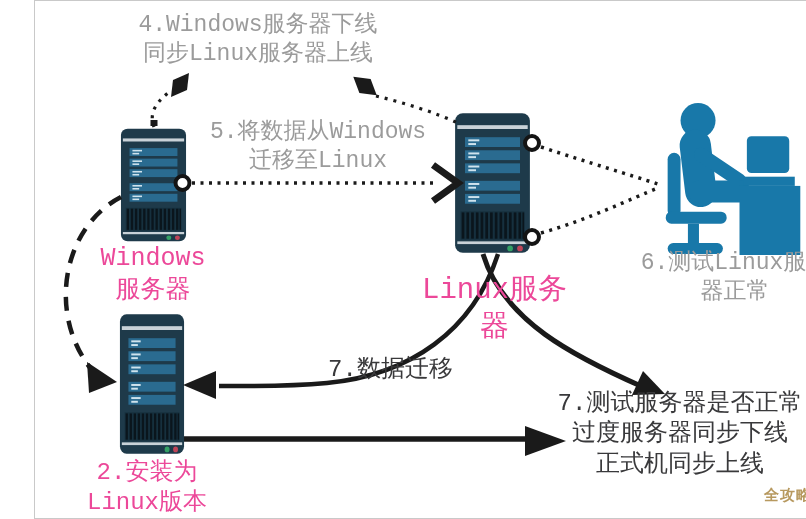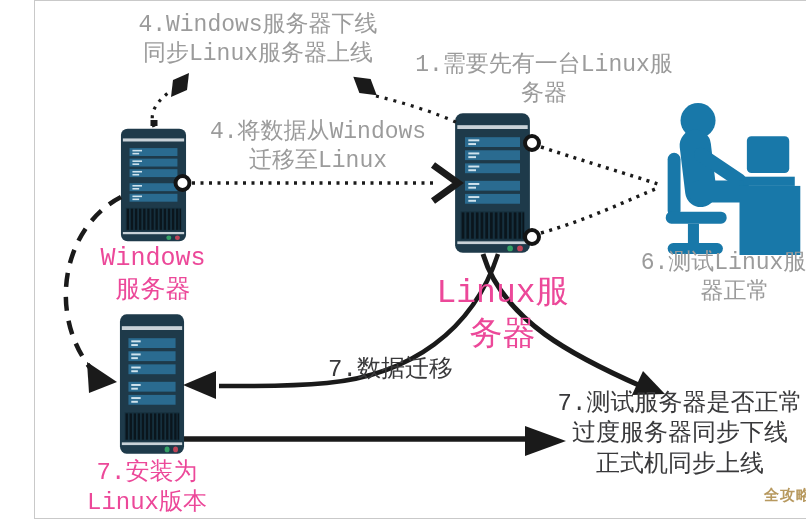--- a/index.html
+++ b/index.html
@@ -126,37 +126,35 @@
       <path d="M56,96 L100,96" stroke="#1878a9" stroke-width="24" stroke-linecap="round" fill="none"></path>
       <rect x="108" y="36" width="46" height="40" rx="5"></rect>
       <rect x="104" y="80" width="56" height="10"></rect>
       <rect x="100" y="90" width="66" height="75"></rect>
     </g>
   </svg>
 
   <div class="txt gray" style="left:78px;top:10px;width:290px;font-size:23px">4.Windows服务器下线
 同步Linux服务器上线</div>
 
-  <div class="txt gray" style="left:375px;top:50px;width:268px;font-size:23px">1.需要先有一台Linux服
-务器</div>
 
-  <div class="txt gray" style="left:163px;top:117px;width:240px;font-size:23px">4.将数据从Windows
+  <div class="txt gray" style="left:163px;top:117px;width:240px;font-size:23px">5.将数据从Windows
 迁移至Linux</div>
 
   <div class="txt blk" style="left:48px;top:242px;width:140px;font-size:25px">Windows
 服务器</div>
 
-  <div class="txt blk" style="left:390px;top:272px;width:155px;font-size:33px">Linux服务器</div>
+  <div class="txt blk" style="left:382px;top:272px;width:155px;font-size:29px">Linux服务器</div>
 
   <div class="txt gray" style="left:600px;top:248px;width:200px;font-size:23px">6.测试Linux服务
 器正常</div>
 
   <div class="txt dark" style="left:293px;top:354px;width:125px;font-size:24px">7.数据迁移</div>
 
   <div class="txt dark" style="left:505px;top:388px;width:280px;font-size:24px;line-height:1.27">7.测试服务器是否正常
 过度服务器同步下线
 正式机同步上线</div>
 
-  <div class="txt blk" style="left:46px;top:457px;width:132px;font-size:24px">7.安装为
+  <div class="txt blk" style="left:46px;top:457px;width:132px;font-size:24px">2.安装为
 Linux版本</div>
 
   <div class="watermark" style="left:729px;top:485px">全攻略</div>
 </div>
 
 </body></html>

